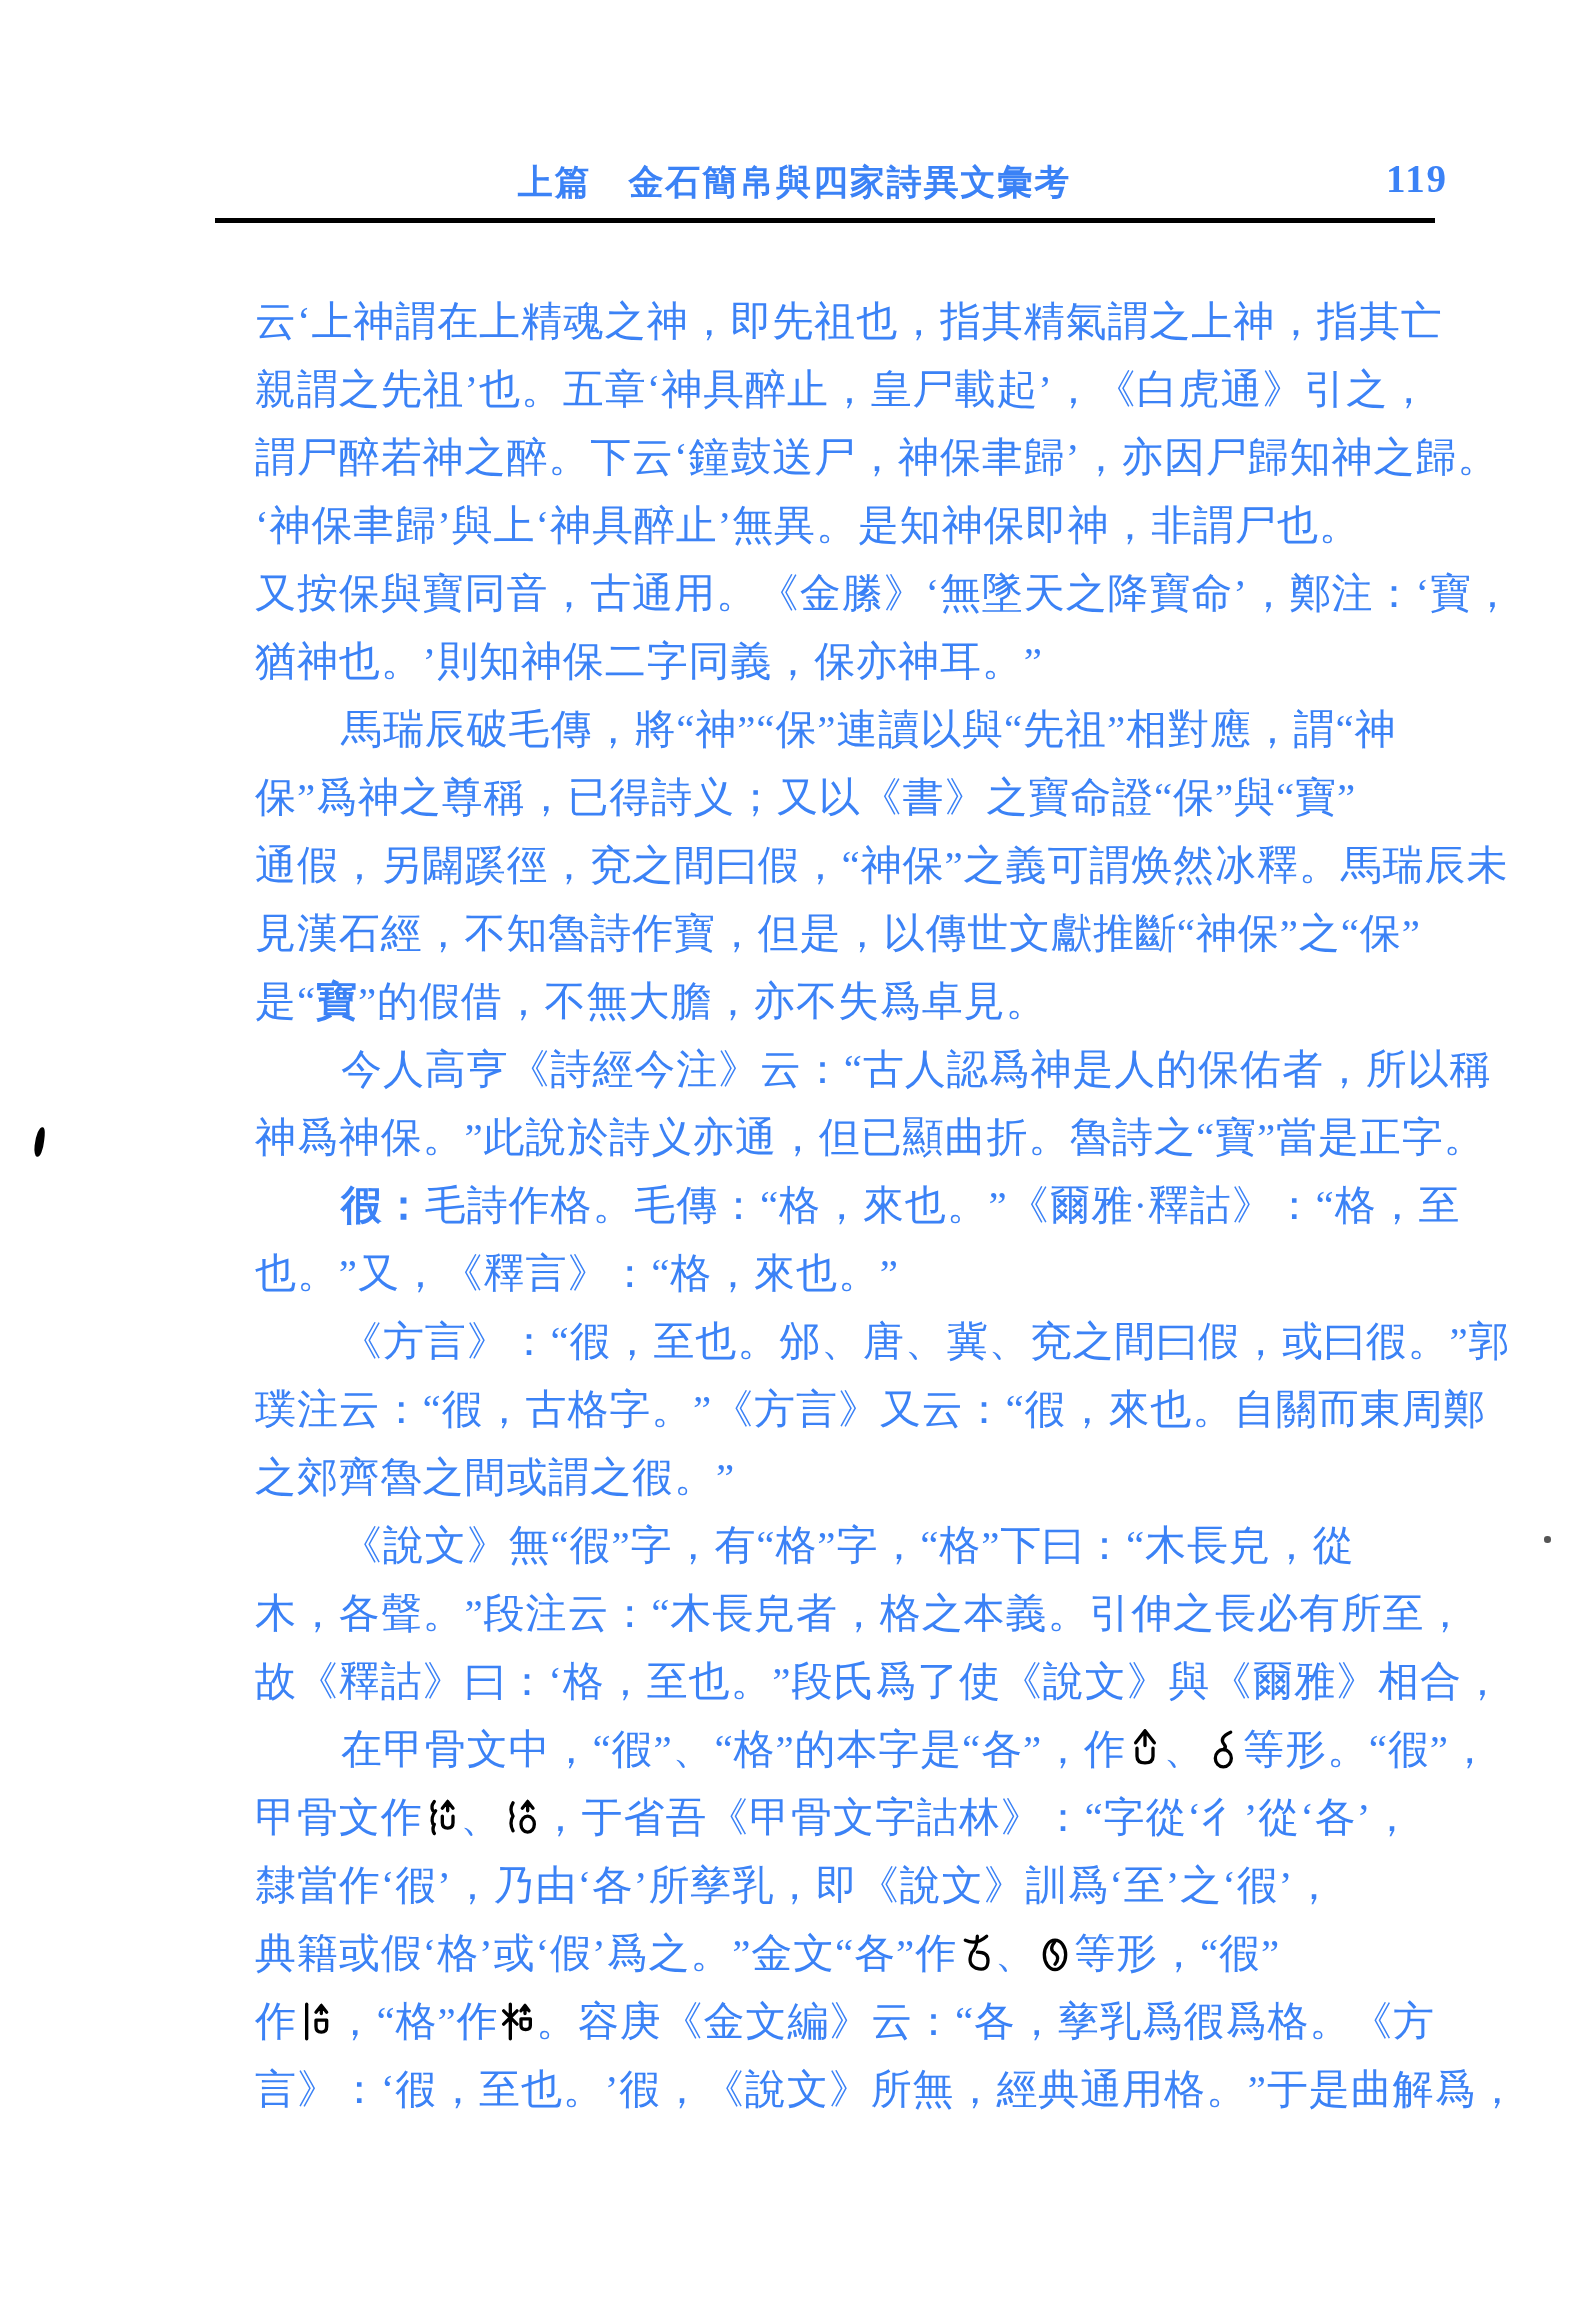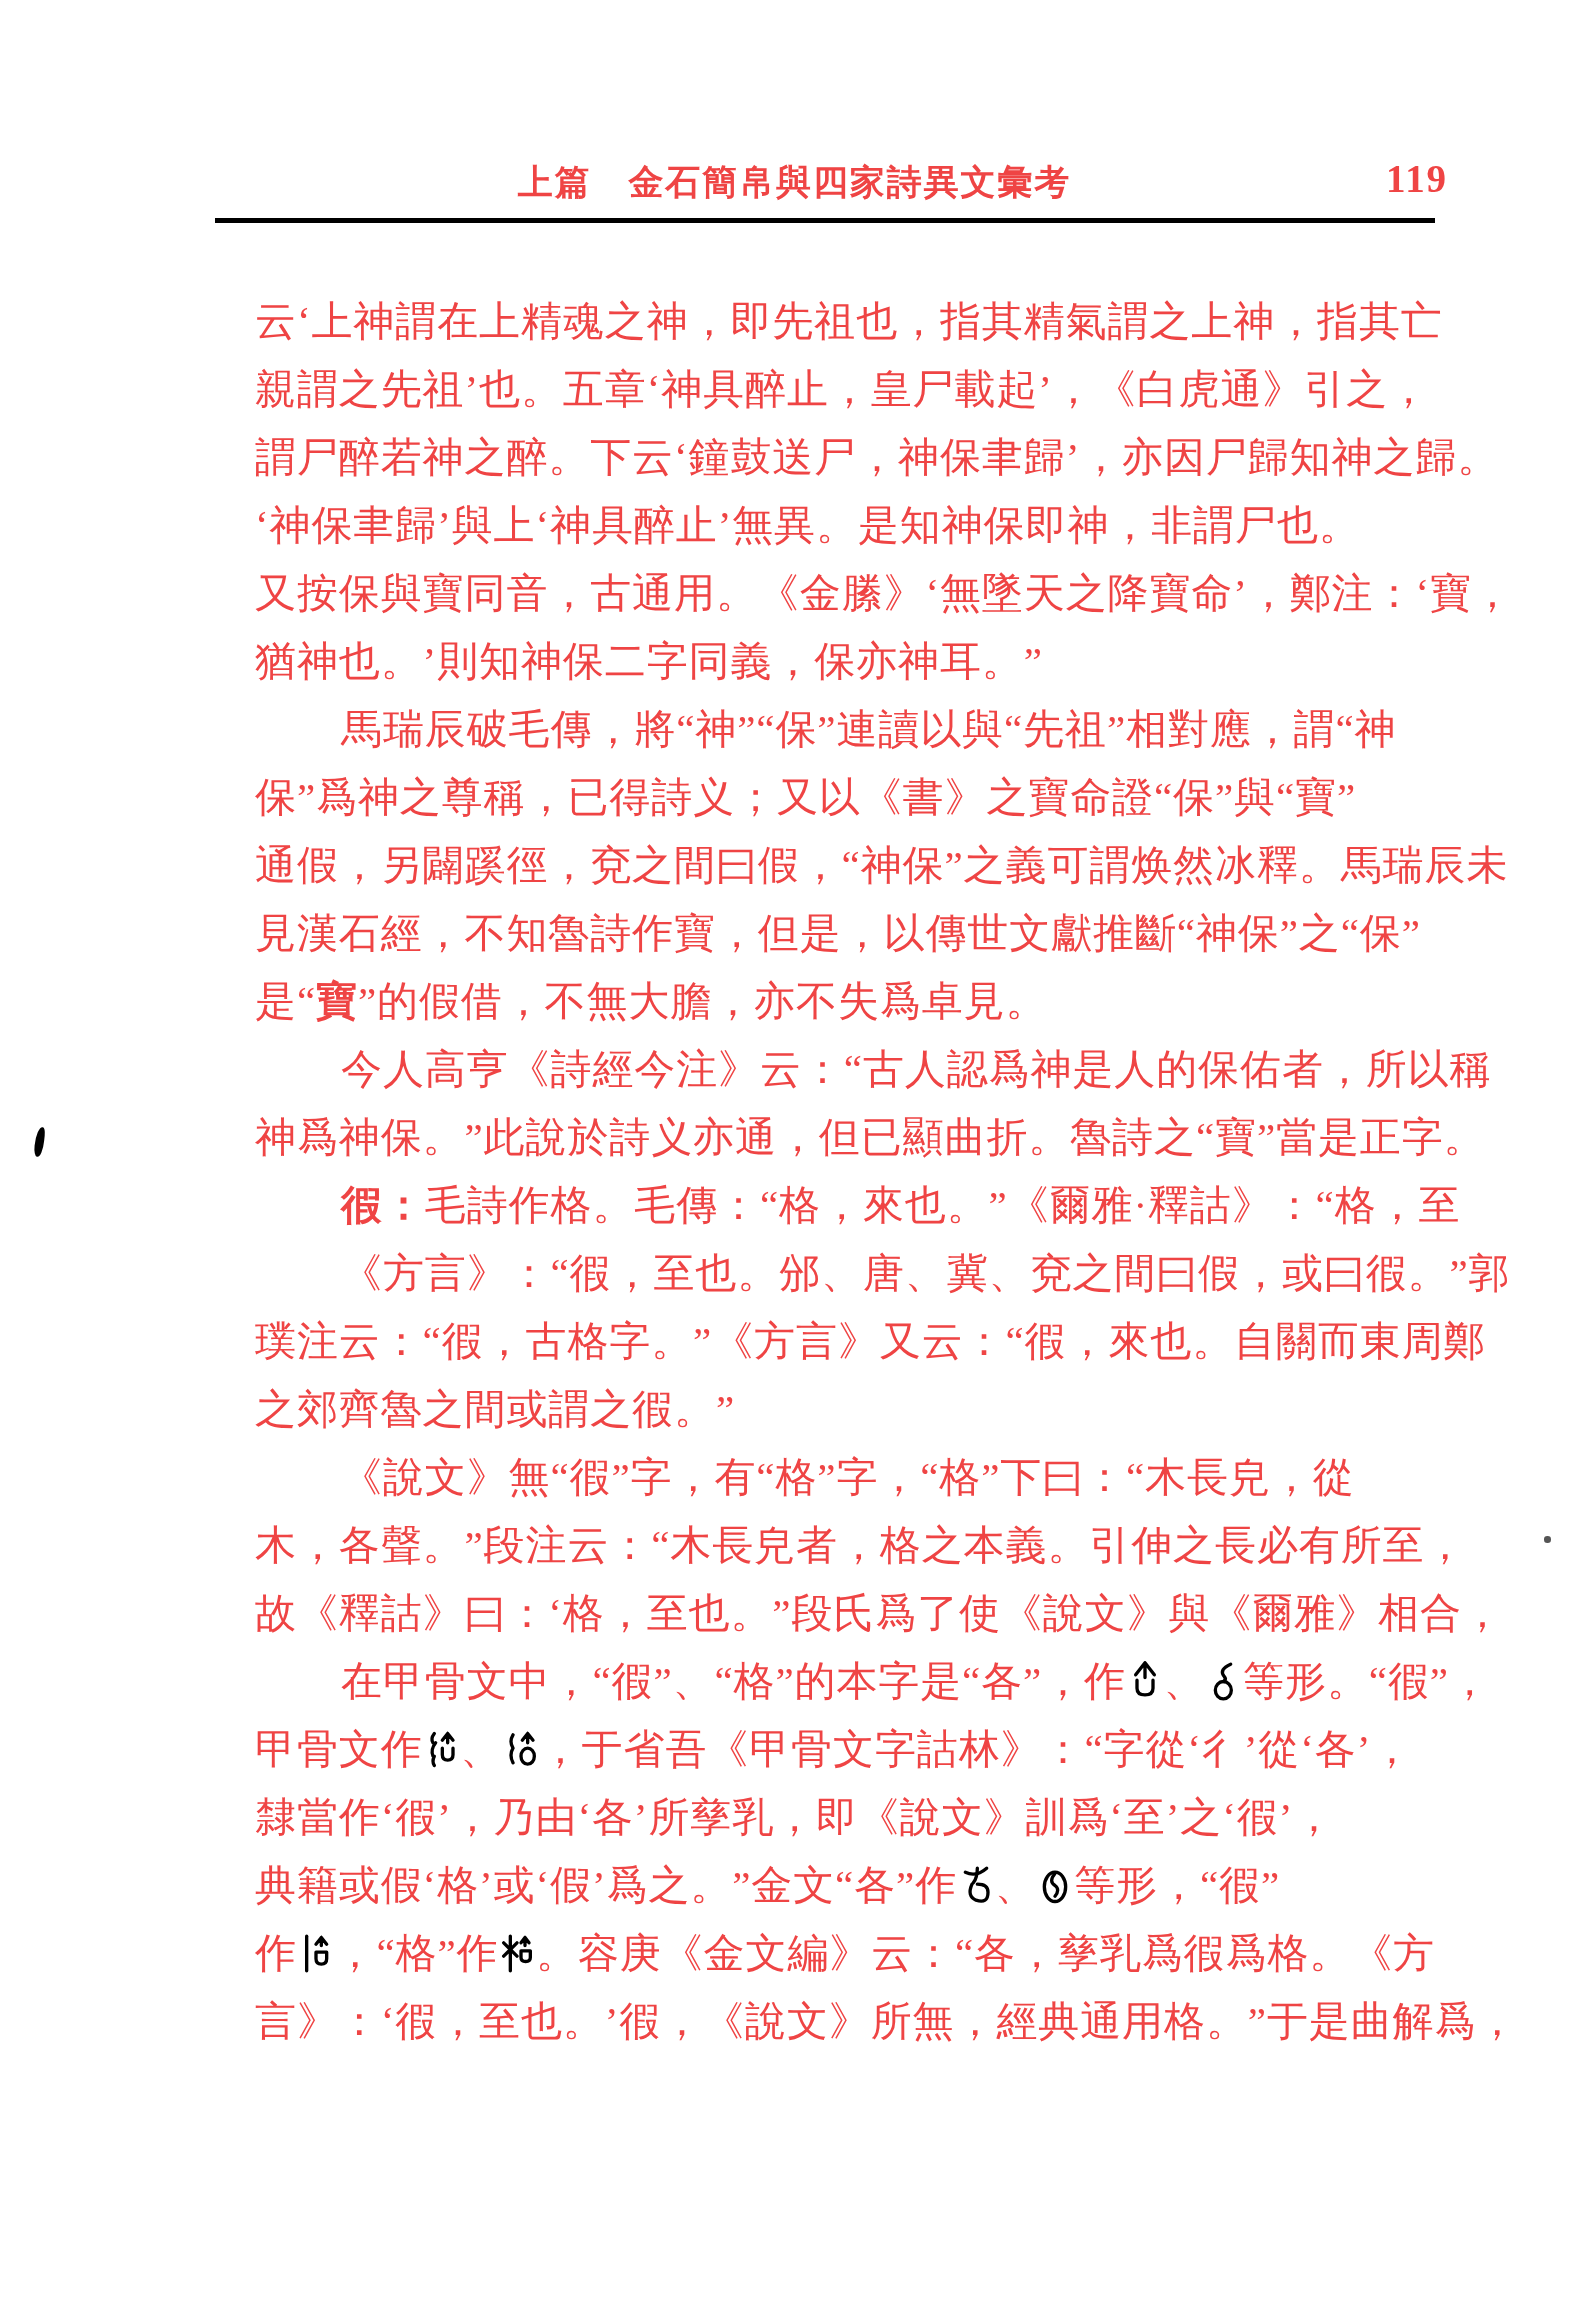--- a/index.html
+++ b/index.html
@@ -2,21 +2,21 @@
 <html style="font-size:15px"><head>
 <meta charset="utf-8">
 <style>
   html,body{margin:0;padding:0;background:#e8e8e8;}
   .page{
     position:relative;
     width:1589px;height:2309px;
     background:#ffffff;
     overflow:hidden;
     font-family:"Liberation Serif","DejaVu Serif",serif;
-    color:#ef4444;
+    color:#3b82f6;
   }
   .header-title{
     position:absolute;top:159px;left:0;width:1589px;
     text-align:center;
     font-size:35px;font-weight:bold;letter-spacing:1.9px;
     white-space:pre;
   }
   .page-number{
     position:absolute;top:156px;left:1370px;width:94px;
     font-size:39px;font-weight:bold;letter-spacing:1.9px;text-align:center;
@@ -72,20 +72,21 @@
       <div class="line"><span>又按保與寶同音，古通用。《金縢》‘無墜天之降寶命’，鄭注：‘寶，</span></div>
       <div class="line"><span>猶神也。’則知神保二字同義，保亦神耳。”</span></div>
       <div class="line indent"><span>馬瑞辰破毛傳，將“神”“保”連讀以與“先祖”相對應，謂“神</span></div>
       <div class="line"><span>保”爲神之尊稱，已得詩义；又以《書》之寶命證“保”與“寶”</span></div>
       <div class="line"><span>通假，另闢蹊徑，兗之間曰假，“神保”之義可謂焕然冰釋。馬瑞辰未</span></div>
       <div class="line"><span>見漢石經，不知魯詩作寶，但是，以傳世文獻推斷“神保”之“保”</span></div>
       <div class="line"><span>是“</span><span class="bold">寶</span><span>”的假借，不無大膽，亦不失爲卓見。</span></div>
       <div class="line indent"><span>今人高亨《詩經今注》云：“古人認爲神是人的保佑者，所以稱</span></div>
       <div class="line"><span>神爲神保。”此說於詩义亦通，但已顯曲折。魯詩之“寶”當是正字。</span></div>
       <div class="line indent"><span class="bold">徦：</span><span>毛詩作格。毛傳：“格，來也。”《爾雅·釋詁》：“格，至</span></div>
+      <div class="line"><span>也。”又，《釋言》：“格，來也。”</span></div>
       <div class="line indent"><span>《方言》：“徦，至也。邠、唐、冀、兗之間曰假，或曰徦。”郭</span></div>
       <div class="line"><span>璞注云：“徦，古格字。”《方言》又云：“徦，來也。自關而東周鄭</span></div>
       <div class="line"><span>之郊齊魯之間或謂之徦。”</span></div>
       <div class="line indent"><span>《說文》無“徦”字，有“格”字，“格”下曰：“木長皃，從</span></div>
       <div class="line"><span>木，各聲。”段注云：“木長皃者，格之本義。引伸之長必有所至，</span></div>
       <div class="line"><span>故《釋詁》曰：‘格，至也。”段氏爲了使《說文》與《爾雅》相合，</span></div>
       <div class="line indent"><span>在甲骨文中，“徦”、“格”的本字是“各”，作</span><svg class="glyph" viewBox="0 0 24 32">
       <path d="M12 2 L5 11 M12 2 L19 11 M12 2 L12 13"></path>
       <path d="M6 15 v6 q0 5 6 5 q6 0 6 -5 v-6"></path>
     </svg><span>、</span><svg class="glyph" viewBox="0 0 24 32">

